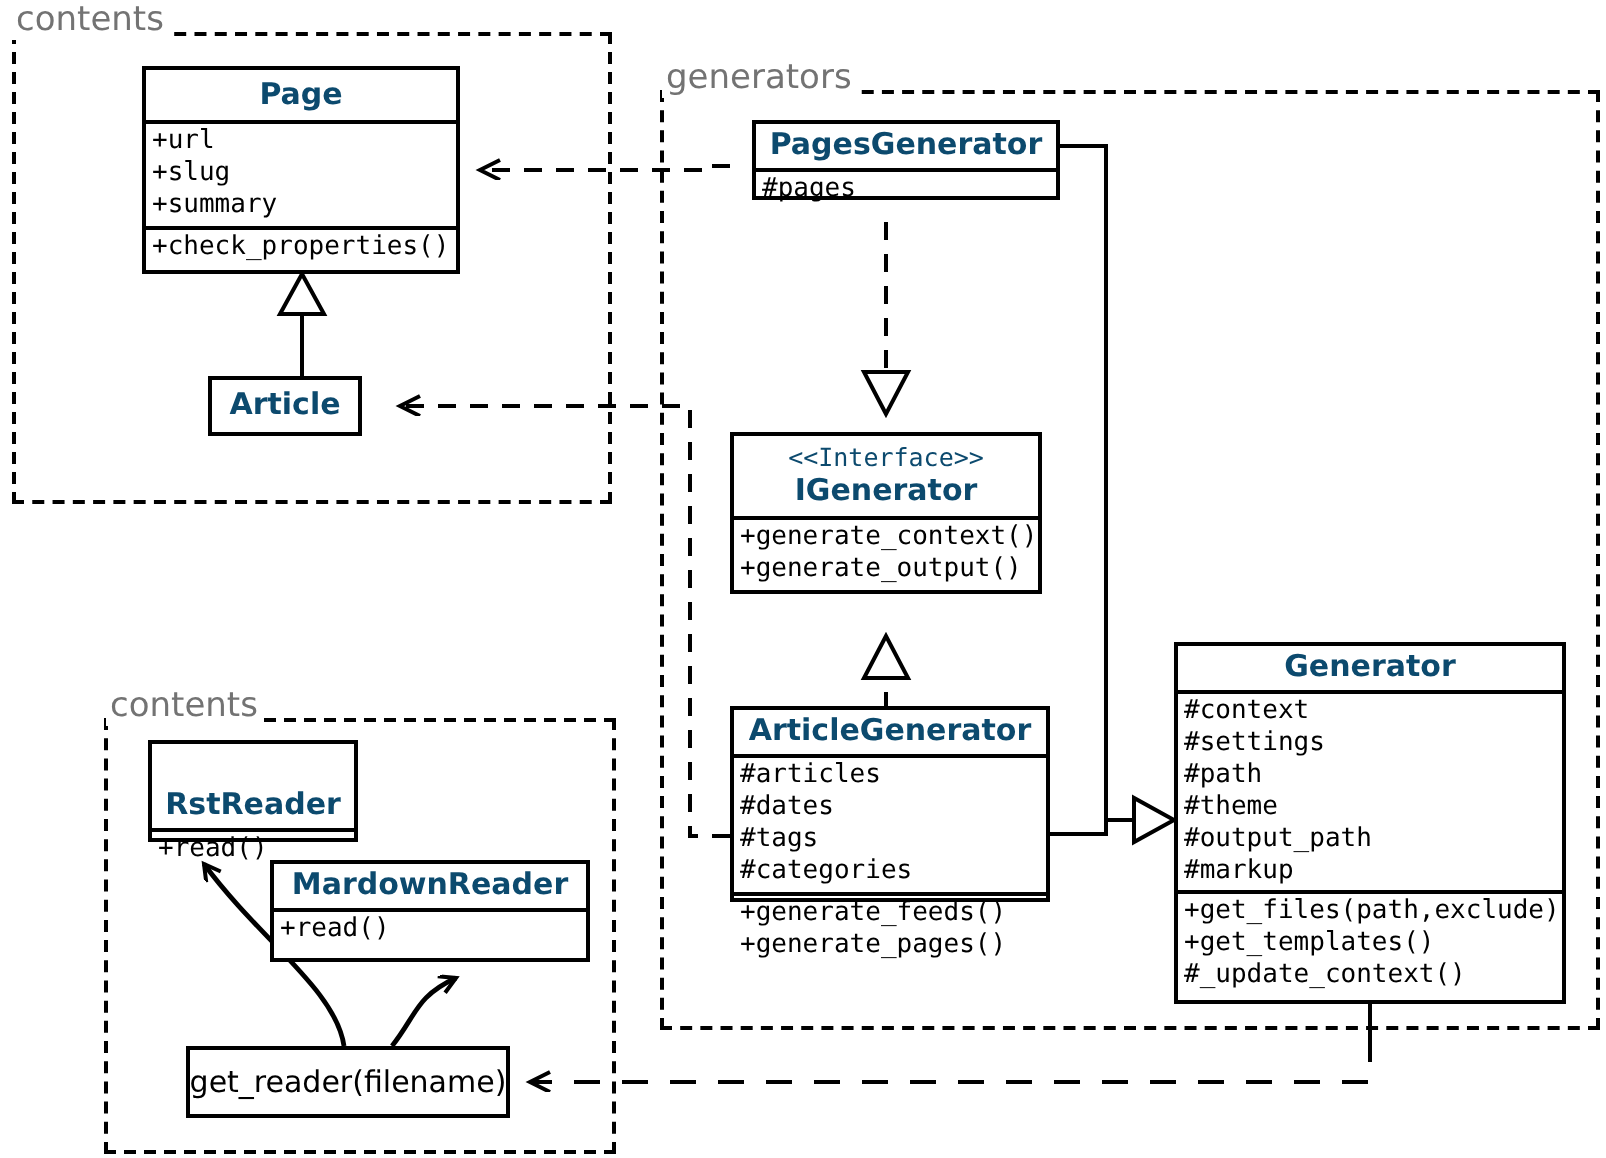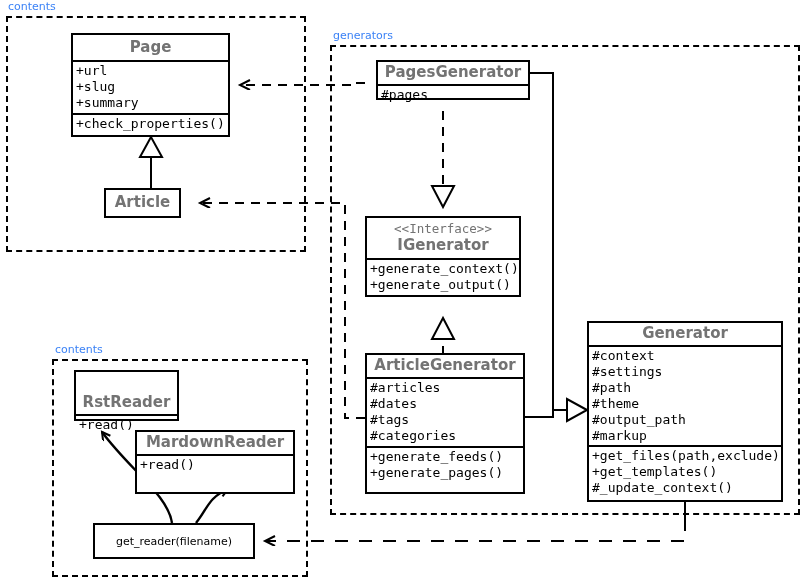--- a/index.html
+++ b/index.html
@@ -29,21 +29,21 @@
     background: #ffffff;
     border: 2px solid #000000;
     box-sizing: border-box;
     z-index: 5;
   }
   .uml-name {
     text-align: center;
     font-weight: bold;
     font-size: 15px;
     padding: 4px 6px 4px 6px;
-    color: #737373;
+    color: #0c4a6e;
     line-height: 1.15;
     font-family: "DejaVu Sans", sans-serif;
   }
   .uml-stereotype {
     display: block;
     text-align: center;
     font-weight: normal;
     font-size: 12.5px;
     font-family: "DejaVu Sans Mono", monospace;
     line-height: 1.25;
@@ -62,37 +62,37 @@
   
   .uml-plain {
     position: absolute;
     background: #ffffff;
     border: 2px solid #000000;
     box-sizing: border-box;
     display: flex;
     align-items: center;
     justify-content: center;
     font-family: "DejaVu Sans", sans-serif;
-    font-size: 11px;
+    font-size: 15px;
     color: #000000;
     z-index: 5;
   }
   
   .pkg {
     position: absolute;
     box-sizing: border-box;
     border: 2px dashed #000000;
     background: transparent;
     z-index: 1;
   }
   .pkg-label {
     position: absolute;
     font-family: "DejaVu Sans", sans-serif;
-    font-size: 11px;
-    color: #3b82f6;
+    font-size: 17px;
+    color: #737373;
     background: #ffffff;
     padding: 0 2px 0 2px;
     z-index: 4;
     white-space: nowrap;
   }
 </style>
 </head>
 <body>
 
 <div id="canvas">
@@ -191,21 +191,21 @@
     <div class="uml-name" style="padding:3px 6px 4px 6px;">
       <span class="uml-stereotype">&lt;&lt;Interface&gt;&gt;</span>
       <span>IGenerator</span>
     </div>
     <div class="uml-compartment">
       <div class="uml-member">+generate_context()</div>
       <div class="uml-member">+generate_output()</div>
     </div>
   </div>
 
-  <div class="uml-class" style="left:365px; top:353px; width:160px; height:141px;">
+  <div class="uml-class" style="left:365px; top:353px; width:160px; height:98px;">
     <div class="uml-name" style="padding:2px 4px 3px 4px;">ArticleGenerator</div>
     <div class="uml-compartment">
       <div class="uml-member">#articles</div>
       <div class="uml-member">#dates</div>
       <div class="uml-member">#tags</div>
       <div class="uml-member">#categories</div>
     </div>
     <div class="uml-compartment">
       <div class="uml-member">+generate_feeds()</div>
       <div class="uml-member">+generate_pages()</div>
@@ -229,21 +229,21 @@
     </div>
   </div>
 
   <div class="uml-class" style="left:74px; top:370px; width:105px; height:51px;">
     <div class="uml-name" style="padding:2px 4px 3px 4px;margin-top:20px;">RstReader</div>
     <div class="uml-compartment">
       <div class="uml-member">+read()</div>
     </div>
   </div>
 
-  <div class="uml-class" style="left:135px; top:430px; width:160px; height:64px;">
+  <div class="uml-class" style="left:135px; top:430px; width:160px; height:51px;">
     <div class="uml-name" style="padding:2px 4px 3px 4px;">MardownReader</div>
     <div class="uml-compartment">
       <div class="uml-member">+read()</div>
     </div>
   </div>
 
   <div class="uml-plain" style="left:93px; top:523px; width:162px; height:36px;">
     <span>get_reader(filename)</span>
   </div>
 

